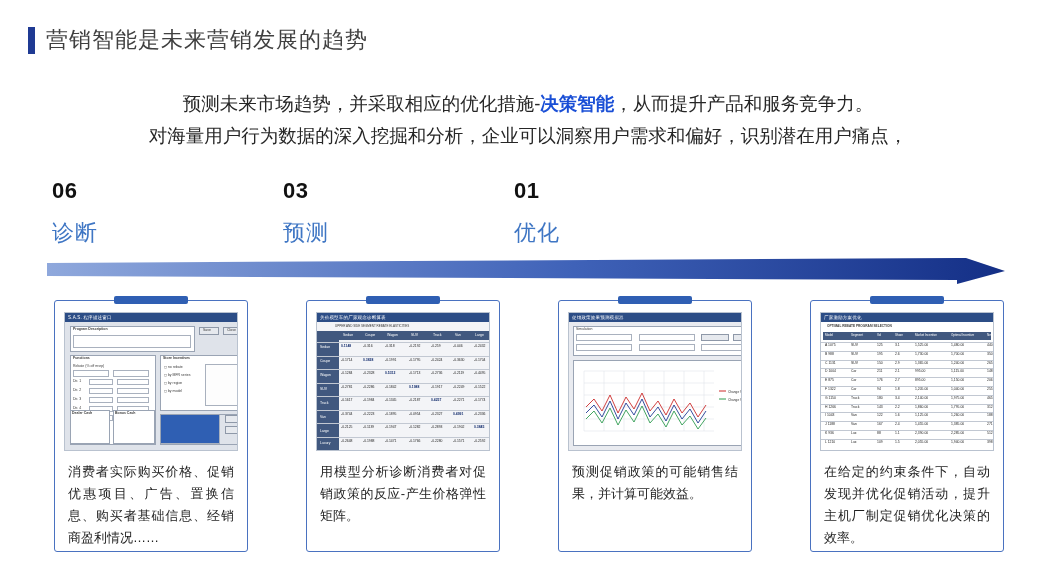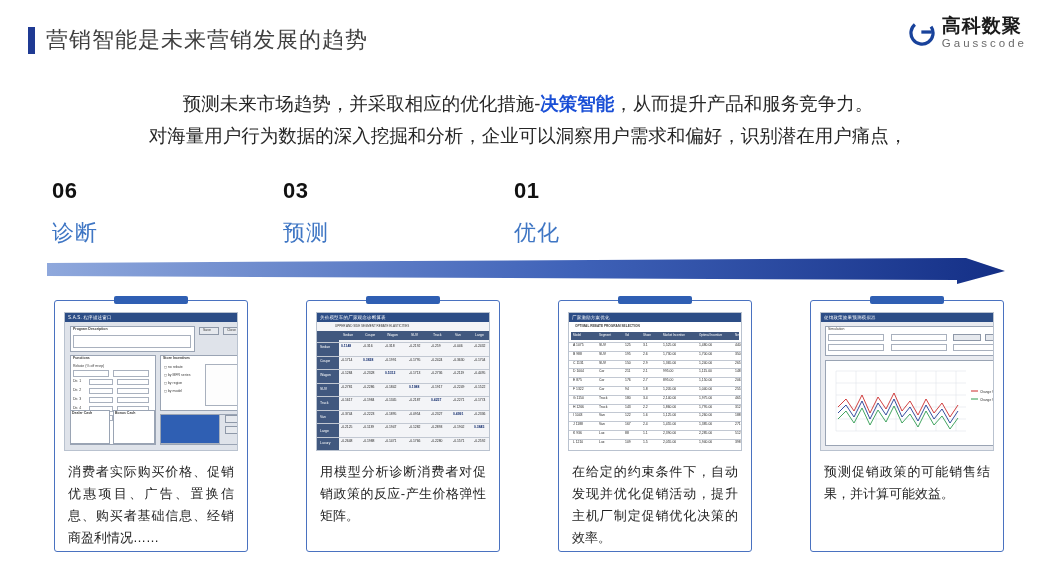--- a/index.html
+++ b/index.html
@@ -231,30 +231,20 @@
     color: #fff;
   }
 </style>
 </head>
 <body>
 
 <div class="header">
   <div class="title-bar"></div>
   <div class="page-title">营销智能是未来营销发展的趋势</div>
 
-  <div class="logo">
-    <svg class="logo-mark" viewBox="0 0 40 40">
-      <circle cx="20" cy="20" r="17" fill="none" stroke="#18429b" stroke-width="5" stroke-dasharray="78 29" transform="rotate(-35 20 20)"></circle>
-      <rect x="19" y="16" width="16" height="5" fill="#18429b"></rect>
-    </svg>
-    <div class="logo-text">
-      <div class="logo-cn">高科数聚</div>
-      <div class="logo-en">Gausscode</div>
-    </div>
-  </div>
 </div>
 
 <div class="intro">
   <div>
     <span>预测未来市场趋势，并采取相应的优化措施-</span><span class="highlight">决策智能</span><span>，从而提升产品和服务竞争力。</span>
   </div>
   <div>对海量用户行为数据的深入挖掘和分析，企业可以洞察用户需求和偏好，识别潜在用户痛点，</div>
 </div>
 
 <div class="steps">
@@ -441,20 +431,67 @@
             <div class="tcell" style="left: 92px; top: 117.5px;">-0.1766</div>
             <div class="tcell" style="left: 114px; top: 117.5px;">-0.2280</div>
             <div class="tcell" style="left: 136px; top: 117.5px;">-0.1571</div>
             <div class="tcell" style="left: 157px; top: 117.5px;">-0.2592</div>
             <div class="tcell" style="left: 178px; top: 117.5px; font-weight: bold; color: rgb(16, 42, 107);">0.2384</div>
             <div class="trow" style="top: 114.5px;"></div>
           </div>
       </div>
     </div>
     <div class="card-text">用模型分析诊断消费者对促销政策的反应-产生价格弹性矩阵。</div>
+  </div>
+
+  <div class="card">
+    <div class="card-tab"></div>
+    <div class="shot">
+      <div class="shot-title">促销政策效果预测模拟器</div>
+      <div class="shot-body" style="background:#e9ebf0;">
+        <div class="wbox" style="left:4px;top:4px;width:192px;height:30px;"></div>
+        <div class="wlabel" style="left:7px;top:6px;">Simulation</div>
+        <div class="wfield" style="left:7px;top:12px;width:56px;height:7px;"></div>
+        <div class="wfield" style="left:7px;top:22px;width:56px;height:7px;"></div>
+        <div class="wfield" style="left:70px;top:12px;width:56px;height:7px;"></div>
+        <div class="wfield" style="left:70px;top:22px;width:56px;height:7px;"></div>
+        <div class="wbtn" style="left:132px;top:12px;width:28px;height:7px;"></div>
+        <div class="wbtn" style="left:164px;top:12px;width:28px;height:7px;"></div>
+        <div class="wfield" style="left:132px;top:22px;width:60px;height:7px;"></div>
+
+        <div class="wbox" style="left:4px;top:38px;width:192px;height:86px;background:#ffffff;">
+          <svg width="190" height="84" viewBox="0 0 190 84">
+            <rect x="0" y="0" width="190" height="84" fill="#ffffff"></rect>
+            <g stroke="#d8dce4" stroke-width="0.5">
+              <line x1="10" y1="10" x2="140" y2="10"></line>
+              <line x1="10" y1="22" x2="140" y2="22"></line>
+              <line x1="10" y1="34" x2="140" y2="34"></line>
+              <line x1="10" y1="46" x2="140" y2="46"></line>
+              <line x1="10" y1="58" x2="140" y2="58"></line>
+              <line x1="10" y1="70" x2="140" y2="70"></line>
+              <line x1="10" y1="10" x2="10" y2="70"></line>
+              <line x1="30" y1="10" x2="30" y2="70"></line>
+              <line x1="50" y1="10" x2="50" y2="70"></line>
+              <line x1="70" y1="10" x2="70" y2="70"></line>
+              <line x1="90" y1="10" x2="90" y2="70"></line>
+              <line x1="110" y1="10" x2="110" y2="70"></line>
+              <line x1="130" y1="10" x2="130" y2="70"></line>
+            </g>
+            <polyline fill="none" stroke="#1f3a93" stroke-width="0.9" points="12,52 20,44 28,56 36,40 44,58 52,42 60,54 68,38 76,56 84,46 92,60 100,44 108,58 116,48 124,62 132,50"></polyline>
+            <polyline fill="none" stroke="#cc2b2b" stroke-width="0.9" points="12,46 20,38 28,50 36,34 44,52 52,36 60,48 68,32 76,50 84,40 92,54 100,38 108,52 116,42 124,56 132,44"></polyline>
+            <polyline fill="none" stroke="#2e9b4f" stroke-width="0.9" points="12,58 20,50 28,62 36,47 44,64 52,49 60,61 68,45 76,62 84,53 92,66 100,50 108,64 116,55 124,68 132,57"></polyline>
+            <line x1="145" y1="30" x2="152" y2="30" stroke="#cc2b2b" stroke-width="1"></line>
+            <line x1="145" y1="38" x2="152" y2="38" stroke="#2e9b4f" stroke-width="1"></line>
+            <text x="154" y="32" font-size="3.2" fill="#333">Change Volume Line</text>
+            <text x="154" y="40" font-size="3.2" fill="#333">Change Volume Actual</text>
+          </svg>
+        </div>
+      </div>
+    </div>
+    <div class="card-text">预测促销政策的可能销售结果，并计算可能效益。</div>
   </div>
 
   <div class="card">
     <div class="card-tab"></div>
     <div class="shot">
       <div class="shot-title">厂家激励方案优化</div>
       <div class="shot-body" style="background:#ffffff;">
         <div class="wlabel" style="left:6px;top:3px;font-size:3.2px;font-weight:bold;">OPTIMAL REBATE PROGRAM SELECTION</div>
         <div class="thead" style="left: 2px; top: 10px; right: 2px; height: 8px; background: rgb(65, 88, 127);"></div>
         <div id="opt-table">
@@ -560,60 +597,13 @@
             <div class="tcell" style="left: 94px; top: 118.8px;">2,055.00</div>
             <div class="tcell" style="left: 130px; top: 118.8px;">1,940.00</div>
             <div class="tcell" style="left: 166px; top: 118.8px;">398.00</div>
             <div class="trow" style="top: 116.8px;"></div>
           </div>
       </div>
     </div>
     <div class="card-text">在给定的约束条件下，自动发现并优化促销活动，提升主机厂制定促销优化决策的效率。</div>
   </div>
 
-  <div class="card">
-    <div class="card-tab"></div>
-    <div class="shot">
-      <div class="shot-title">促销政策效果预测模拟器</div>
-      <div class="shot-body" style="background:#e9ebf0;">
-        <div class="wbox" style="left:4px;top:4px;width:192px;height:30px;"></div>
-        <div class="wlabel" style="left:7px;top:6px;">Simulation</div>
-        <div class="wfield" style="left:7px;top:12px;width:56px;height:7px;"></div>
-        <div class="wfield" style="left:7px;top:22px;width:56px;height:7px;"></div>
-        <div class="wfield" style="left:70px;top:12px;width:56px;height:7px;"></div>
-        <div class="wfield" style="left:70px;top:22px;width:56px;height:7px;"></div>
-        <div class="wbtn" style="left:132px;top:12px;width:28px;height:7px;"></div>
-        <div class="wbtn" style="left:164px;top:12px;width:28px;height:7px;"></div>
-        <div class="wfield" style="left:132px;top:22px;width:60px;height:7px;"></div>
-
-        <div class="wbox" style="left:4px;top:38px;width:192px;height:86px;background:#ffffff;">
-          <svg width="190" height="84" viewBox="0 0 190 84">
-            <rect x="0" y="0" width="190" height="84" fill="#ffffff"></rect>
-            <g stroke="#d8dce4" stroke-width="0.5">
-              <line x1="10" y1="10" x2="140" y2="10"></line>
-              <line x1="10" y1="22" x2="140" y2="22"></line>
-              <line x1="10" y1="34" x2="140" y2="34"></line>
-              <line x1="10" y1="46" x2="140" y2="46"></line>
-              <line x1="10" y1="58" x2="140" y2="58"></line>
-              <line x1="10" y1="70" x2="140" y2="70"></line>
-              <line x1="10" y1="10" x2="10" y2="70"></line>
-              <line x1="30" y1="10" x2="30" y2="70"></line>
-              <line x1="50" y1="10" x2="50" y2="70"></line>
-              <line x1="70" y1="10" x2="70" y2="70"></line>
-              <line x1="90" y1="10" x2="90" y2="70"></line>
-              <line x1="110" y1="10" x2="110" y2="70"></line>
-              <line x1="130" y1="10" x2="130" y2="70"></line>
-            </g>
-            <polyline fill="none" stroke="#1f3a93" stroke-width="0.9" points="12,52 20,44 28,56 36,40 44,58 52,42 60,54 68,38 76,56 84,46 92,60 100,44 108,58 116,48 124,62 132,50"></polyline>
-            <polyline fill="none" stroke="#cc2b2b" stroke-width="0.9" points="12,46 20,38 28,50 36,34 44,52 52,36 60,48 68,32 76,50 84,40 92,54 100,38 108,52 116,42 124,56 132,44"></polyline>
-            <polyline fill="none" stroke="#2e9b4f" stroke-width="0.9" points="12,58 20,50 28,62 36,47 44,64 52,49 60,61 68,45 76,62 84,53 92,66 100,50 108,64 116,55 124,68 132,57"></polyline>
-            <line x1="145" y1="30" x2="152" y2="30" stroke="#cc2b2b" stroke-width="1"></line>
-            <line x1="145" y1="38" x2="152" y2="38" stroke="#2e9b4f" stroke-width="1"></line>
-            <text x="154" y="32" font-size="3.2" fill="#333">Change Volume Line</text>
-            <text x="154" y="40" font-size="3.2" fill="#333">Change Volume Actual</text>
-          </svg>
-        </div>
-      </div>
-    </div>
-    <div class="card-text">预测促销政策的可能销售结果，并计算可能效益。</div>
-  </div>
-
 </div>
 
 </body></html>

